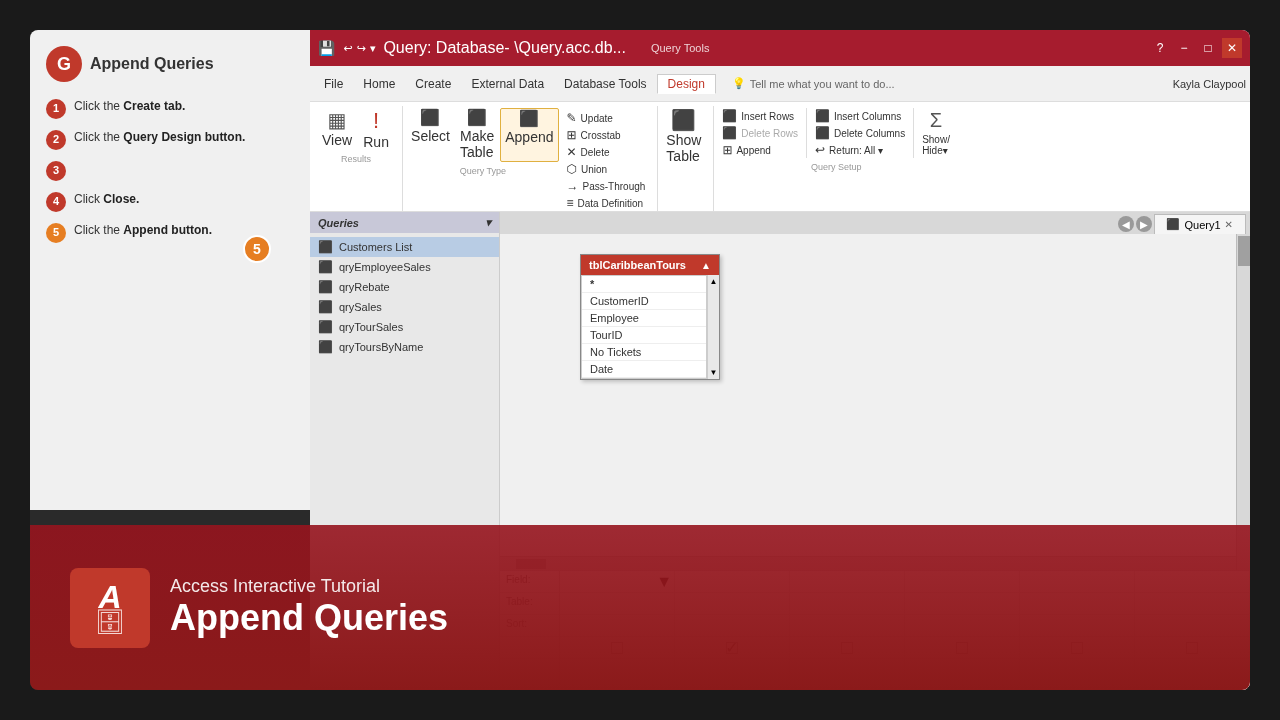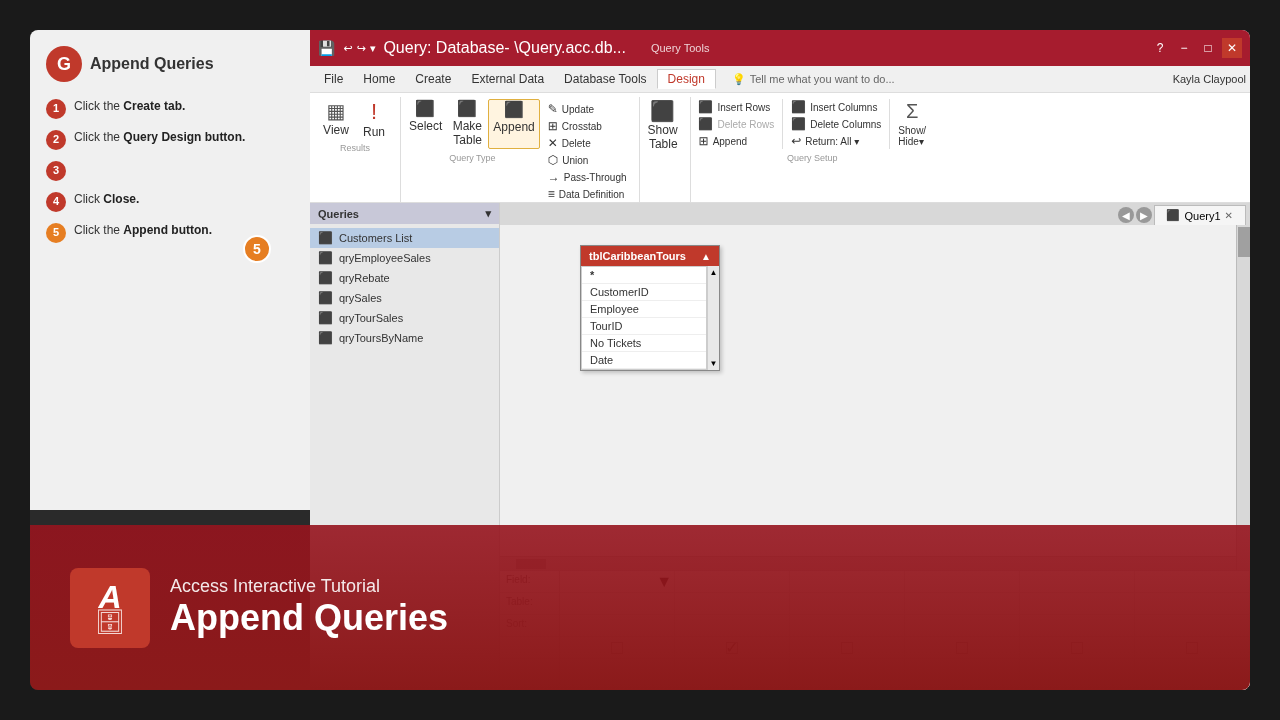--- a/index.html
+++ b/index.html
@@ -134,21 +134,21 @@
     }
 
     .title-bar .undo-redo {
       margin-left: 8px;
       font-size: 11px;
       display: flex; gap: 4px;
     }
 
     
     .menu-bar {
-      height: 27px;
+      height: 36px;
       background: #f0f0f0;
       border-bottom: 1px solid #ddd;
       display: flex;
       align-items: center;
       padding: 0 4px;
     }
 
     .menu-item {
       padding: 2px 10px;
       font-size: 12px;
@@ -208,23 +208,23 @@
       min-width: 36px;
     }
 
     .ribbon-btn .btn-icon {
       font-size: 20px;
       color: #555;
       line-height: 1;
     }
 
     .ribbon-btn .btn-label {
-      font-size: 12px;
+      font-size: 14px;
       color: #333;
-      text-align: right;
+      text-align: left;
       margin-top: 2px;
     }
 
     .ribbon-small-btn {
       display: flex;
       align-items: center;
       gap: 4px;
       padding: 1px 4px;
       font-size: 10px;
       color: #333;
@@ -275,20 +275,21 @@
 
     .nav-header {
       background: #c8c8d8;
       padding: 4px 8px;
       font-size: 11px;
       font-weight: bold;
       color: #333;
       display: flex;
       justify-content: space-between;
       align-items: center;
+      font-style: italic;
     }
 
     .nav-items { flex: 1; overflow-y: auto; padding: 4px 0; }
 
     .nav-item {
       display: flex;
       align-items: center;
       padding: 3px 8px;
       font-size: 11px;
       color: #333;

